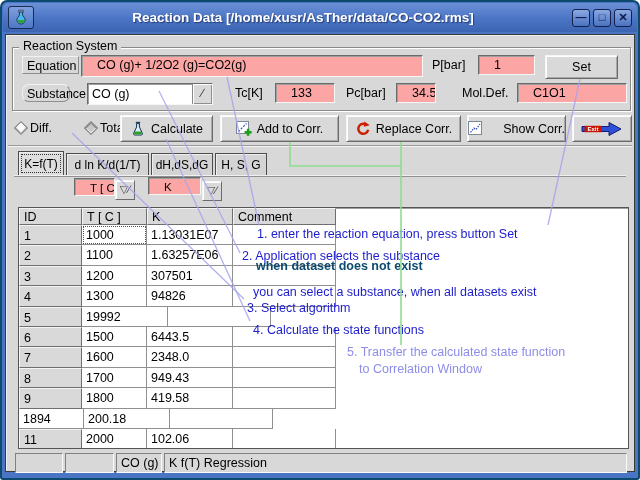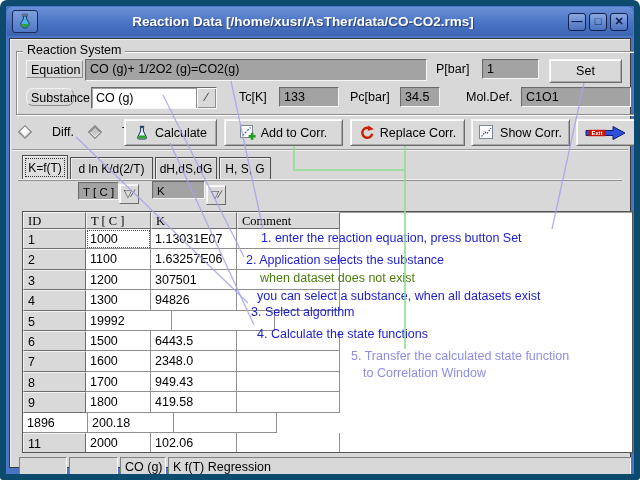--- a/index.html
+++ b/index.html
@@ -1,68 +1,68 @@
 <!DOCTYPE html>
 <html><head>
 <meta charset="utf-8">
 <style>
   html,body{margin:0;padding:0;background:#ffffff;}
   *{box-sizing:border-box;}
   .window{position:relative;width:640px;height:480px;background:#4a74c4;
-    border:6px solid #0c4a6e;border-radius:7px 7px 3px 3px;overflow:hidden;
+    border:2px solid #0c4a6e;border-radius:7px 7px 3px 3px;overflow:hidden;
     font-family:"Liberation Sans",sans-serif;}
   
   .titlebar{position:absolute;left:1px;right:1px;top:1px;height:29px;
     background:linear-gradient(#6b90d6,#4a74c4 55%,#3c64b2);
     border-radius:5px 5px 0 0;display:flex;align-items:center;padding:0 5px;}
   .appbtn{width:26px;height:23px;border:1px solid #1b2a55;border-radius:3px;
     background:linear-gradient(#7fa0de,#4e77c6);display:flex;align-items:center;justify-content:center;}
   .tb-title{flex:1;text-align:center;color:#fff;font-weight:bold;font-size:13.5px;
     text-shadow:1px 1px 1px rgba(10,20,60,.55);white-space:nowrap;overflow:hidden;}
   .tb-btns{display:flex;gap:3px;}
   .tbtn{width:18px;height:18px;border:1px solid #14204d;border-radius:3px;
     background:linear-gradient(#8aa9e2,#4a72c0);color:#0d1c4d;font-weight:bold;
     font-size:11px;line-height:15px;text-align:center;cursor:pointer;}
   
   .client{position:absolute;left:3px;right:3px;top:32px;bottom:6px;background:#d8d8d8;
     border:1px solid #3a3a3a;box-shadow:inset 1px 1px 0 #efefef;font-size:12.5px;color:#000;}
   .lbl{position:absolute;height:18px;line-height:18px;white-space:nowrap;padding:0 2px;}
   .panel{border:1px solid;border-color:#f2f2f2 #8e8e8e #8e8e8e #f2f2f2;padding:0 4px;}
-  .field{position:absolute;background:#a3a3a3;border:1px solid;border-color:#6b6b6b #f6f6f6 #f6f6f6 #6b6b6b;
-    box-shadow:inset 1px 1px 0 #9e9e9e;padding:1px 4px;white-space:nowrap;overflow:hidden;line-height:17px;}
+  .field{position:absolute;background:#fca5a5;border:1px solid;border-color:#6b6b6b #f6f6f6 #f6f6f6 #6b6b6b;
+    box-shadow:inset 1px 1px 0 #9e9e9e;padding:1px 15px;white-space:nowrap;overflow:hidden;line-height:17px;}
   .btn{position:absolute;background:#d9d9d9;border:1px solid;border-color:#f6f6f6 #6b6b6b #6b6b6b #f6f6f6;
     box-shadow:inset 1px 1px 0 #fff,inset -1px -1px 0 #a8a8a8;display:flex;align-items:center;
     justify-content:center;gap:5px;cursor:pointer;white-space:nowrap;}
   .groupbox{position:absolute;left:6px;top:12px;width:619px;height:64px;
     border:1px solid #8a8a8a;box-shadow:inset 1px 1px 0 #fff,1px 1px 0 #fff;}
   .grouplabel{position:absolute;top:-9px;left:6px;background:#d8d8d8;padding:0 4px;}
   .combo{position:absolute;background:#fff;border:1px solid;border-color:#6b6b6b #f6f6f6 #f6f6f6 #6b6b6b;
     box-shadow:inset 1px 1px 0 #9e9e9e;display:flex;align-items:center;cursor:pointer;}
   .combo-text{flex:1;padding:0 4px;line-height:18px;}
   .combo-btn{width:20px;height:100%;background:#d9d9d9;border-left:1px solid #888;
     box-shadow:inset 1px 1px 0 #fff,inset -1px -1px 0 #8f8f8f;text-align:center;
     font-size:12px;line-height:19px;color:#333;}
-  .radio{position:absolute;display:flex;align-items:center;gap:22px;height:16px;cursor:pointer;}
+  .radio{position:absolute;display:flex;align-items:center;gap:4px;height:16px;cursor:pointer;}
   .diamond{width:10px;height:10px;transform:rotate(45deg);display:inline-block;}
   .d-off{background:#fbfbfb;border:1px solid #6f6f6f;box-shadow:inset -1px -1px 0 #b8b8b8;}
   .d-on{background:#c7c7c7;border:1px solid #7b7b7b;box-shadow:inset 1px 1px 0 #8a8a8a,inset -1px -1px 0 #f0f0f0;}
   .hsep{position:absolute;left:2px;right:2px;height:2px;border-top:1px solid #9a9a9a;border-bottom:1px solid #f2f2f2;}
   .tab{position:absolute;background:#d4d4d4;border:1px solid #4c4c4c;border-bottom:none;
     box-shadow:inset 1px 1px 0 #eee;display:flex;align-items:center;justify-content:center;
     font-size:12px;cursor:pointer;}
   .tab.sel{background:#dedede;z-index:3;}
   .tab.sel::after{content:"";position:absolute;inset:2px;border:1px dotted #333;}
   .tabline{position:absolute;left:8px;right:8px;height:2px;border-top:1px solid #f0f0f0;border-bottom:1px solid #909090;}
   .dropbtn{position:absolute;background:#d9d9d9;border:1px solid;border-color:#f6f6f6 #6b6b6b #6b6b6b #f6f6f6;
     box-shadow:inset 1px 1px 0 #fff;text-align:center;font-size:11px;line-height:17px;color:#444;cursor:pointer;}
   
   .grid{position:absolute;background:#fff;border:1px solid #555;box-shadow:inset 1px 1px 0 #9e9e9e;
     overflow:hidden;z-index:1;}
   .thead,.trow{display:flex;}
-  .thead{height:17px;font-family:Liberation Serif, serif;}
+  .thead{height:17px;}
   .trow{height:20.4px;}
   .tcell{font-size:12.5px;padding:0 4px;line-height:20px;white-space:nowrap;overflow:hidden;}
   .thead .tcell{line-height:16px;}
   .hcell{background:#d9d9d9;border:1px solid;border-color:#f4f4f4 #6e6e6e #6e6e6e #f4f4f4;}
   .wcell{background:#fff;border-right:1px solid #8f8f8f;border-bottom:1px solid #8f8f8f;}
   .c0{width:63px;}.c1{width:65px;}.c2{width:86px;}.c3{width:103px;}
   .cur{outline:1px dotted #d02010;outline-offset:-2px;}
   
   .annot{position:absolute;font-size:12.5px;white-space:nowrap;z-index:25;}
   .overlay{position:absolute;left:0;top:0;width:632px;height:441px;z-index:30;pointer-events:none;}
@@ -147,21 +147,21 @@
     <div class="btn" style="left:214px;top:80px;width:119px;height:27px;">
       <svg width="16" height="16" viewBox="0 0 16 16">
         <rect x="0.5" y="0.5" width="12" height="12" fill="#fff" stroke="#7a8794"></rect>
         <path d="M2.5 10.5 L10.5 2.5" stroke="#3355cc" stroke-width="1.2" stroke-dasharray="2 1.4" fill="none"></path>
         <rect x="8.6" y="10" width="7" height="2.6" fill="#1ca01c"></rect>
         <rect x="10.8" y="7.8" width="2.6" height="7" fill="#1ca01c"></rect>
       </svg>
       <span>Add to Corr.</span>
     </div>
 
-    <div class="btn" style="left:461px;top:80px;width:99px;height:27px;">
+    <div class="btn" style="left:461px;top:80px;width:99px;height:27px;justify-content:space-between;">
       <svg width="16" height="16" viewBox="0 0 16 16">
         <rect x="0.5" y="0.5" width="13" height="13" fill="#fff" stroke="#7a8794"></rect>
         <path d="M2.5 11.5 L6 7 L8 8.6 L12 3" stroke="#334fbb" stroke-width="1.2" stroke-dasharray="1.6 1.2" fill="none"></path>
       </svg>
       <span>Show Corr.</span>
     </div>
 
     <div class="btn" style="left:566px;top:80px;width:60px;height:27px;">
       <svg width="42" height="16" viewBox="0 0 42 16">
         <polygon points="1,5.5 28,5.5 28,1.5 40,8 28,14.5 28,10.5 1,10.5" fill="#2e4fd8" stroke="#101c70" stroke-width="1"></polygon>
@@ -169,21 +169,21 @@
         <text x="12" y="10.3" font-size="6" font-weight="bold" fill="#ffffff" text-anchor="middle" font-family="Liberation Sans, sans-serif">Exit</text>
       </svg>
     </div>
 
     <div class="hsep" style="top:110px;"></div>
 
     <div class="tab sel" style="left:12px;top:116px;width:46px;height:24px;">
       <span>K=f(T)</span>
     </div>
     <div class="tab" style="left:60px;top:118px;width:83px;height:22px;">
-      <span>d ln K/d(2/T)</span>
+      <span>d ln K/d(1/T)</span>
     </div>
     <div class="tab" style="left:145px;top:118px;width:62px;height:22px;">
       <span>dH,dS,dG</span>
     </div>
     <div class="tab" style="left:209px;top:118px;width:52px;height:22px;">
       <span>H, S, G</span>
     </div>
     <div class="tabline" style="top:140px;"></div>
 
     <div class="field" style="left:68px;top:143px;width:41px;height:18px;font-size:11.5px;">T [ C ]</div>
@@ -250,36 +250,36 @@
             <div class="tcell c2 wcell">949.43</div>
             <div class="tcell c3 wcell"></div>
           </div>
           <div class="trow">
             <div class="tcell c0 hcell">9</div>
             <div class="tcell c1 wcell">1800</div>
             <div class="tcell c2 wcell">419.58</div>
             <div class="tcell c3 wcell"></div>
           </div>
           <div class="trow">
-            <div class="tcell c1 wcell">1896</div>
+            <div class="tcell c1 wcell">1894</div>
             <div class="tcell c2 wcell">200.18</div>
             <div class="tcell c3 wcell"></div>
           </div>
           <div class="trow">
             <div class="tcell c0 hcell">11</div>
             <div class="tcell c1 wcell">2000</div>
             <div class="tcell c2 wcell">102.06</div>
             <div class="tcell c3 wcell"></div>
           </div>
         </div>
     </div>
 
     <div class="annot" style="left: 251px; top: 192px; color: rgb(28, 28, 205);">1. enter the reaction equation, press button Set</div>
     <div class="annot" style="left: 236px; top: 214px; color: rgb(28, 28, 205);">2. Application selects the substance</div>
-    <div class="annot" style="left: 250px; top: 232px; color: #4d7c0f;">when dataset does not exist</div>
+    <div class="annot" style="left: 250px; top: 224px; color: #0c4a6e; font-weight: bold;">when dataset does not exist</div>
     <div class="annot" style="left: 247px; top: 250px; color: rgb(28, 28, 205);">you can select a substance, when all datasets exist</div>
     <div class="annot" style="left: 241px; top: 266px; color: rgb(28, 28, 205);">3. Select algorithm</div>
     <div class="annot" style="left: 247px; top: 288px; color: rgb(28, 28, 205);">4. Calculate the state functions</div>
     <div class="annot" style="left: 341px; top: 310px; color: rgb(141, 141, 232);">5. Transfer the calculated state function</div>
     <div class="annot" style="left: 353px; top: 327px; color: rgb(141, 141, 232);">to Correlation Window</div>
 
     <svg class="overlay" viewBox="0 0 632 441">
       <line x1="221" y1="42" x2="253" y2="190" stroke-width="1.3" stroke-opacity="0.85" stroke="#a3a3ec"></line>
       <line x1="574" y1="44" x2="542" y2="190" stroke-width="1.3" stroke-opacity="0.85" stroke="#a3a3ec"></line>
       <line x1="153" y1="56" x2="234" y2="218" stroke-width="1.3" stroke-opacity="0.85" stroke="#a3a3ec"></line>

